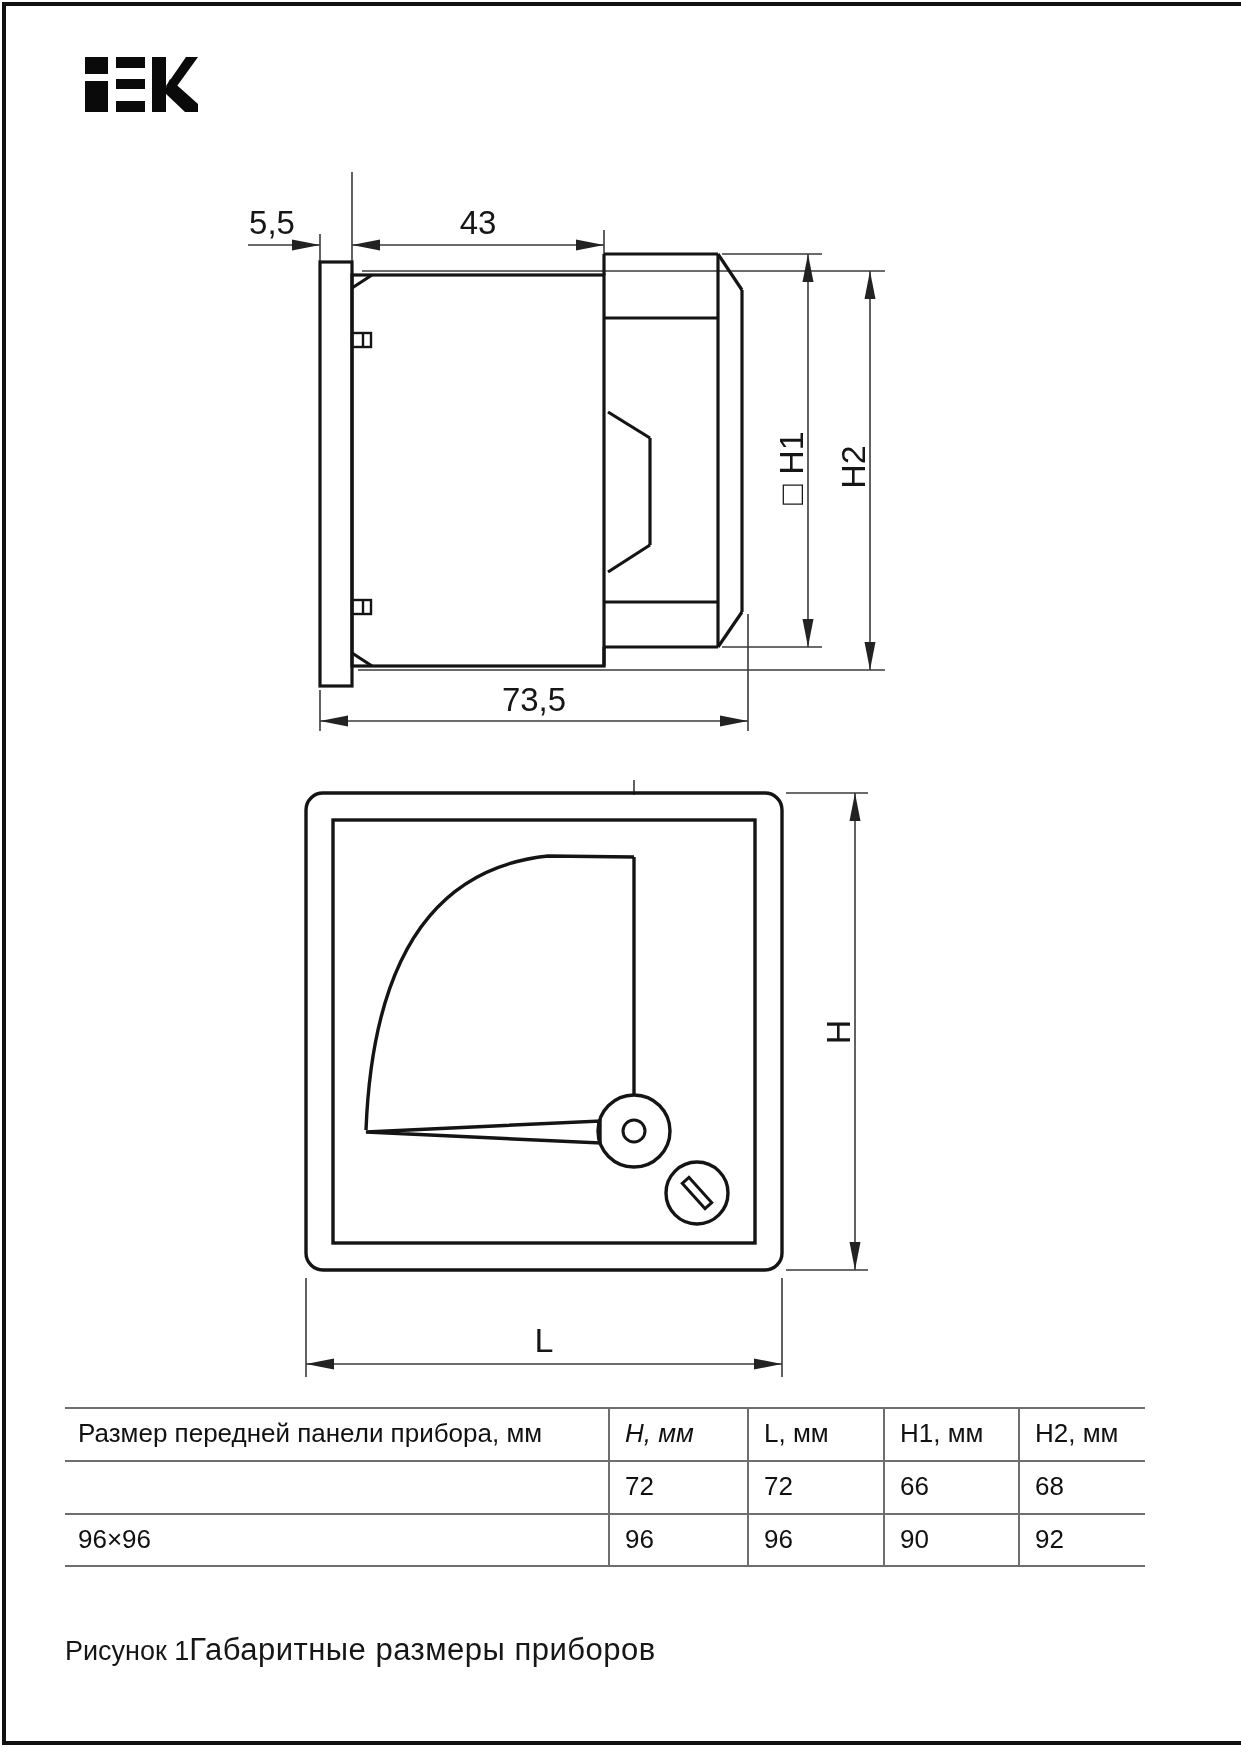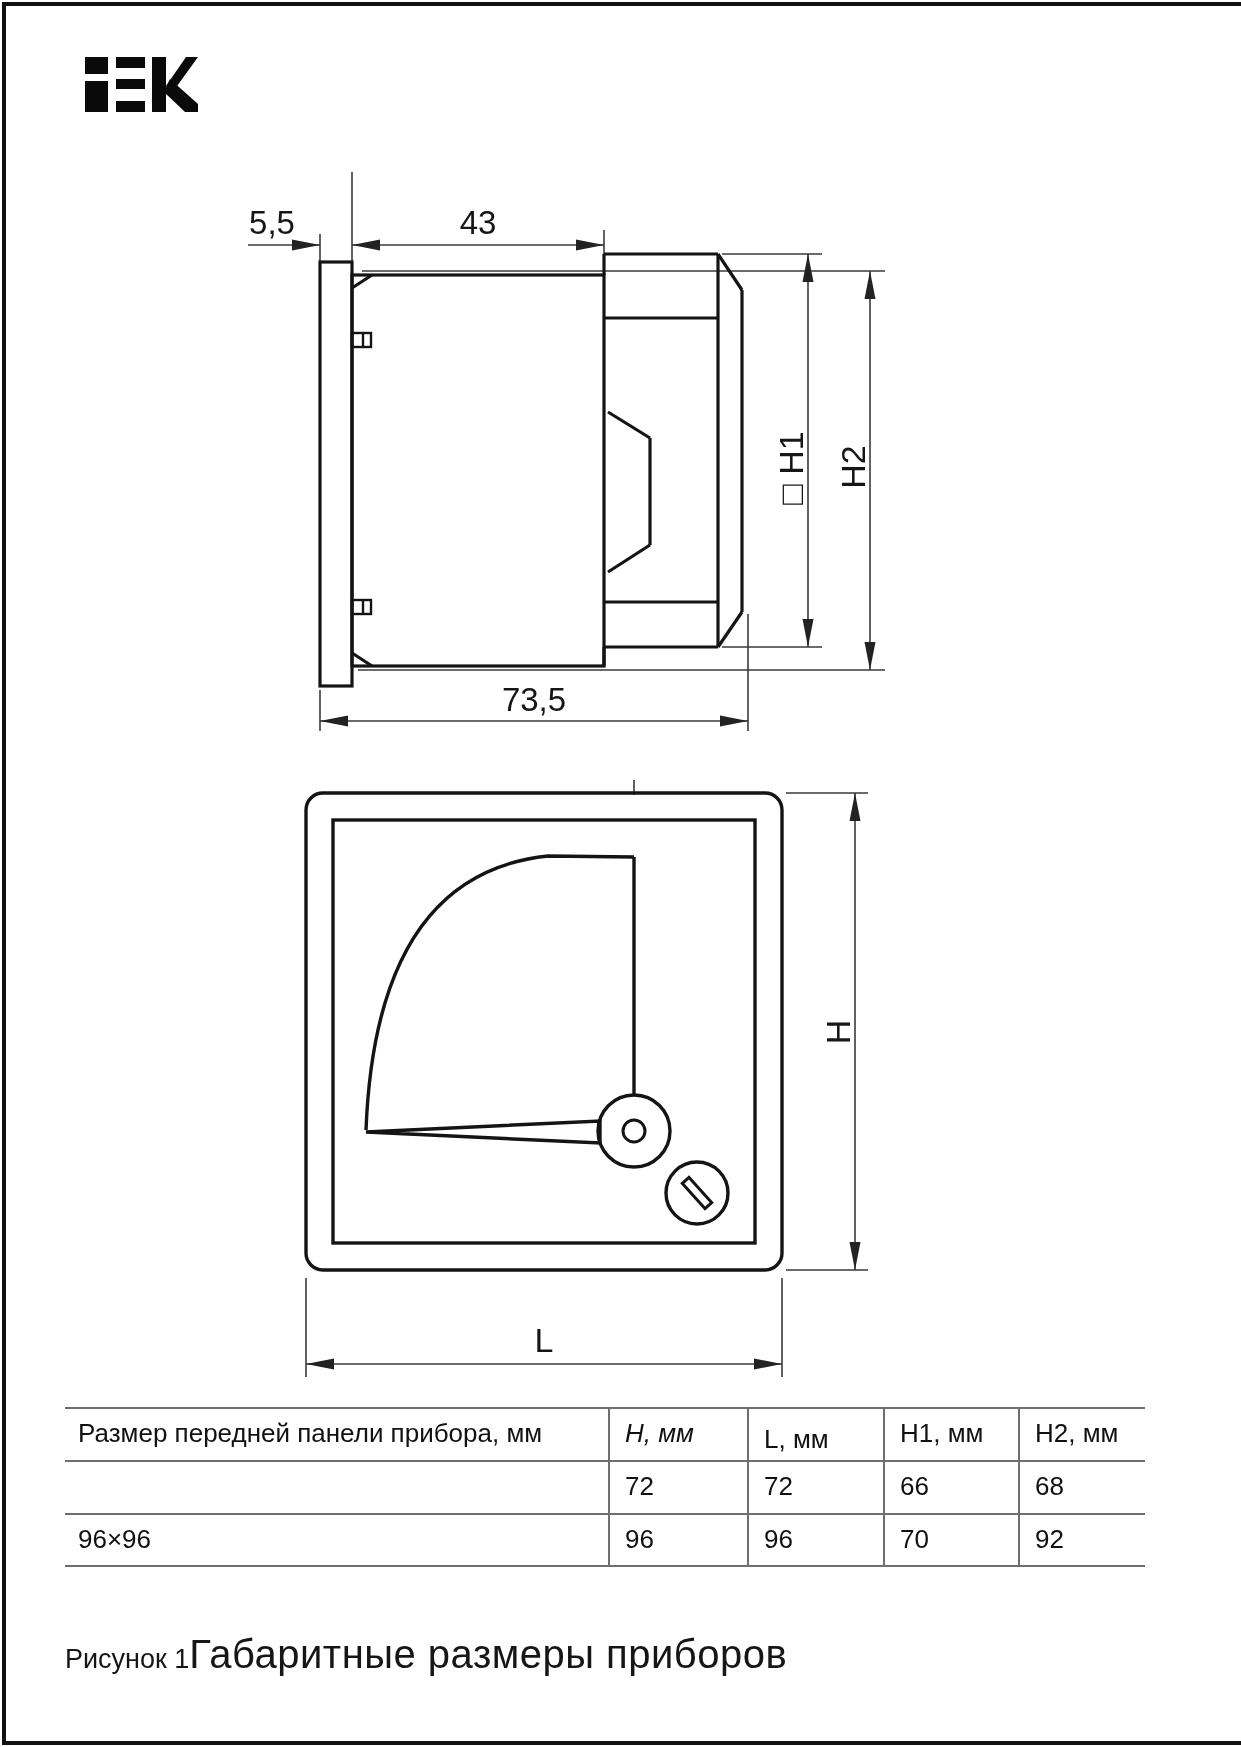--- a/index.html
+++ b/index.html
@@ -24,21 +24,21 @@
     font-size:26px;color:#111;
   }
   .t-hline{position:absolute;left:0;width:1080px;height:0;border-top:2px solid #6e6e6e;}
   .t-vline{position:absolute;top:0;height:158px;width:0;border-left:2px solid #6e6e6e;}
   .t-cell{position:absolute;height:53px;display:flex;align-items:center;white-space:nowrap;}
   .caption{
     position:absolute;left:65px;top:1632px;
     display:flex;align-items:baseline;color:#161616;
   }
   .caption .fig-label{font-size:27px;}
-  .caption .fig-text{font-size:40px;letter-spacing:0.5px;}
+  .caption .fig-text{font-size:31px;letter-spacing:0.5px;}
   text{fill:#161616;}
   .dim-text{font-size:33px;font-family:"Liberation Sans","DejaVu Sans",sans-serif;}
   .lbl-text{font-size:34px;font-family:"Liberation Sans","DejaVu Sans",sans-serif;}
 </style>
 </head>
 <body>
 
 <div class="page">
   <div class="page-border"></div>
 
@@ -170,33 +170,33 @@
     <div class="t-hline" style="top:106px;"></div>
     <div class="t-hline" style="top:158px;"></div>
 
     <div class="t-vline" style="left:543px;"></div>
     <div class="t-vline" style="left:682px;"></div>
     <div class="t-vline" style="left:818px;"></div>
     <div class="t-vline" style="left:953px;"></div>
 
     <div class="t-cell" style="left:13px;  top:0; width:520px;">Размер передней панели прибора, мм</div>
     <div class="t-cell" style="left:560px; top:0; width:110px;font-style:italic;">H, мм</div>
-    <div class="t-cell" style="left:699px; top:0; width:110px;margin-top:6px;">L, мм</div>
+    <div class="t-cell" style="left:699px; top:0; width:110px;">L, мм</div>
     <div class="t-cell" style="left:835px; top:0; width:110px;">H1, мм</div>
     <div class="t-cell" style="left:970px; top:0; width:110px;">H2, мм</div>
 
     <div class="t-cell" style="left:560px; top:53px; width:110px;">72</div>
     <div class="t-cell" style="left:699px; top:53px; width:110px;">72</div>
     <div class="t-cell" style="left:835px; top:53px; width:110px;">66</div>
     <div class="t-cell" style="left:970px; top:53px; width:110px;">68</div>
 
     <div class="t-cell" style="left:13px;  top:106px; width:520px;">96×96</div>
     <div class="t-cell" style="left:560px; top:106px; width:110px;">96</div>
     <div class="t-cell" style="left:699px; top:106px; width:110px;">96</div>
-    <div class="t-cell" style="left:835px; top:106px; width:110px;">70</div>
+    <div class="t-cell" style="left:835px; top:106px; width:110px;">90</div>
     <div class="t-cell" style="left:970px; top:106px; width:110px;">92</div>
   </div>
 
   <div class="caption">
     <span class="fig-label">Рисунок 1</span>
     <span class="fig-text">Габаритные размеры приборов</span>
   </div>
 </div>
 
 </body></html>

